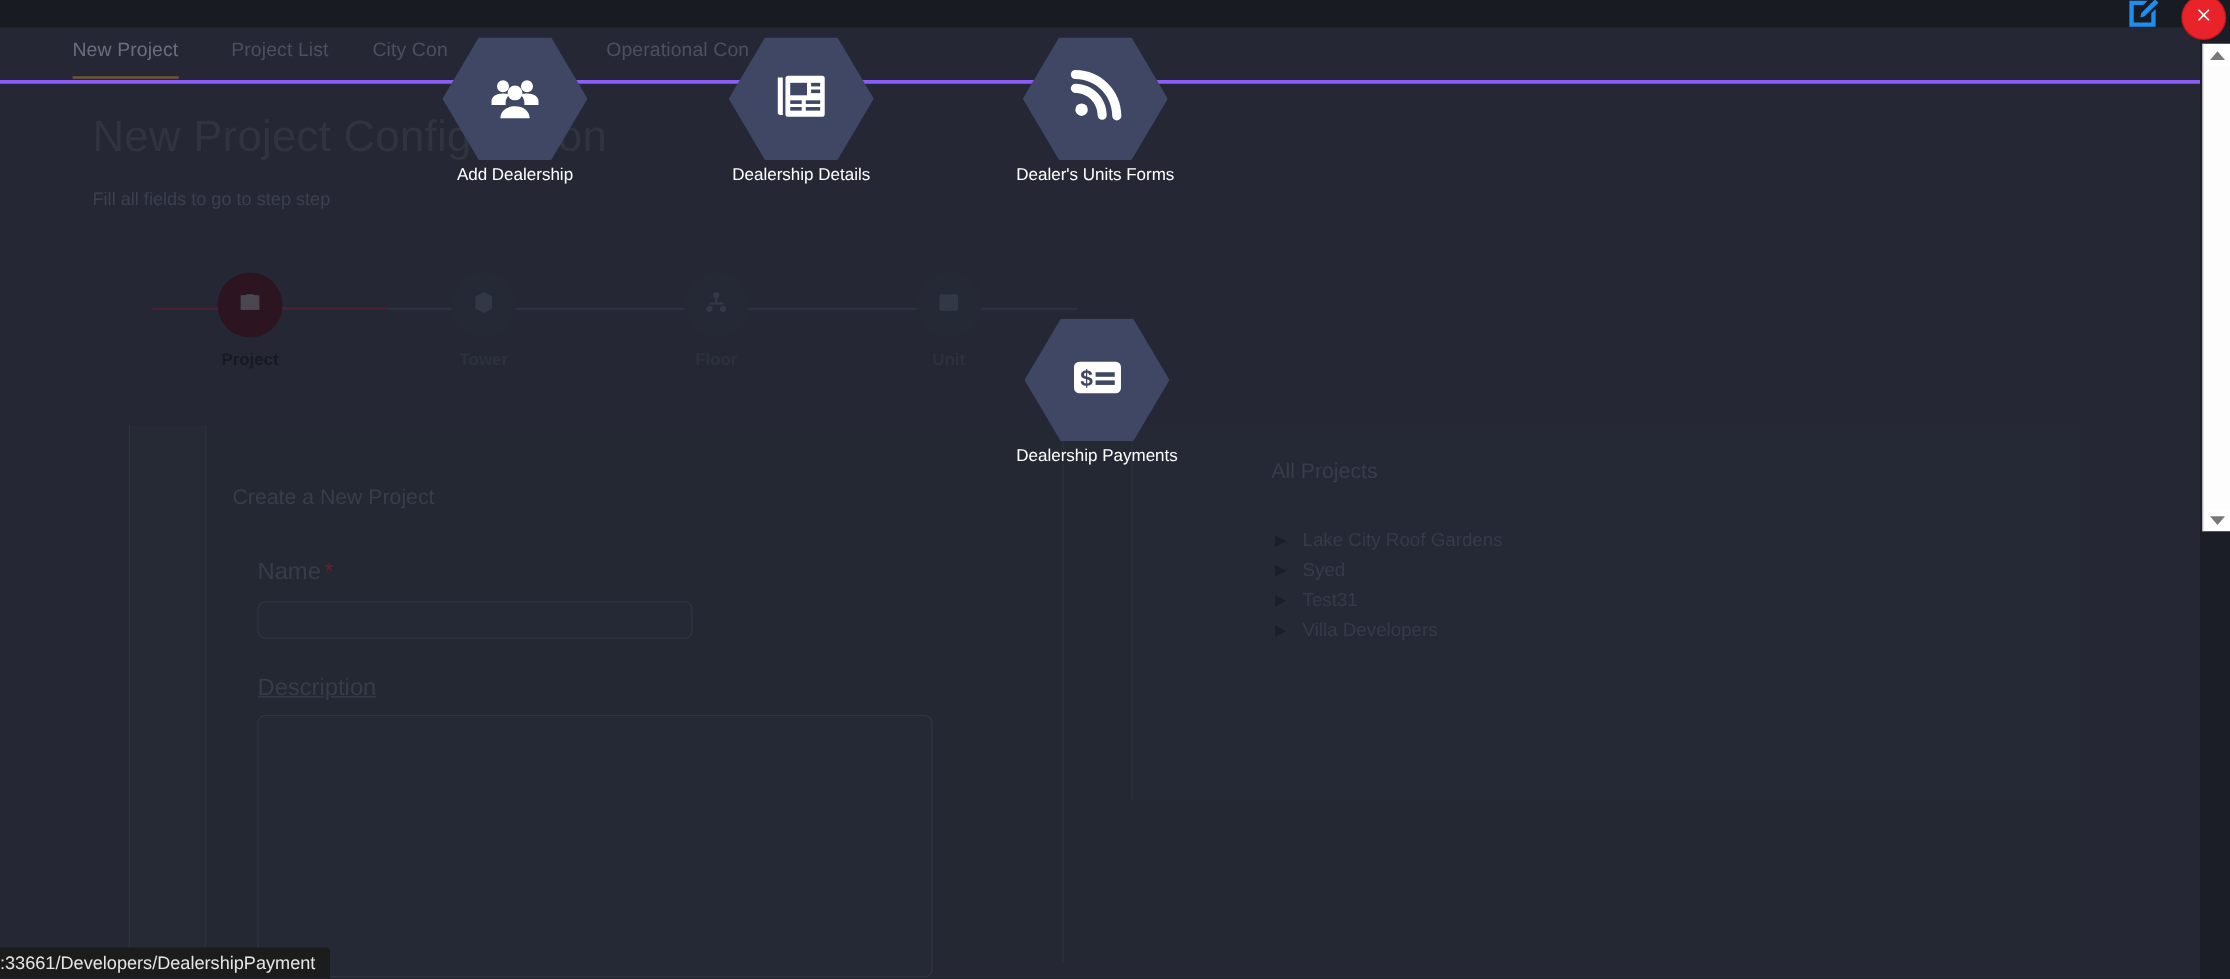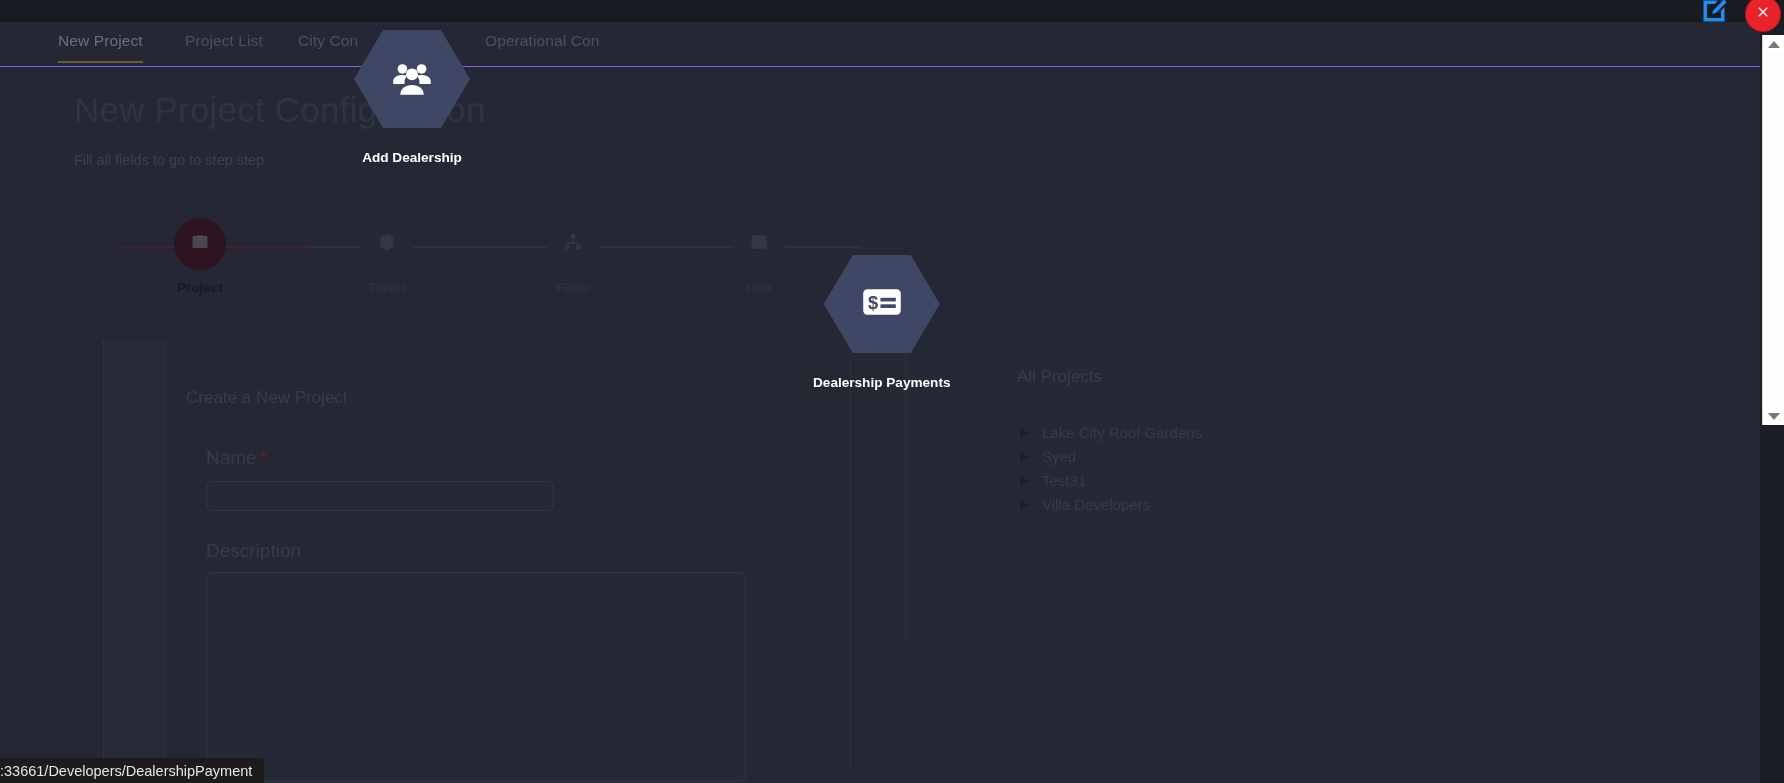--- a/index.html
+++ b/index.html
@@ -30,21 +30,21 @@
   .page-under {
     position: absolute; left: 0; top: 22px;
     width: 1760px; height: 761px;
     background: #252834;
   }
 
   
   .tabbar {
     position: absolute; left: 0; top: 22px;
     width: 1760px; height: 45px;
-    border-bottom: 1px solid #8b5cf6;
+    border-bottom: 3px solid #8b5cf6;
   }
   .tab {
     position: absolute; top: 10px;
     font-size: 15.5px;
     color: #4b5061;
     letter-spacing: .1px;
     white-space: nowrap;
   }
   .tab.active { color: #6a6f80; }
   .tab .underline {
@@ -185,22 +185,22 @@
   .hex {
     position: relative;
     width: 116px; height: 102px;
     margin: 0 auto;
     background: #3f4765;
     clip-path: polygon(25% 2%, 75% 2%, 100% 50%, 75% 98%, 25% 98%, 0% 50%);
     display: flex; align-items: center; justify-content: center;
   }
   .hex svg { width: 46px; height: 46px; fill: #ffffff; }
   .hex-label {
-    margin-top: 20px;
-    font-size: 13.6px; font-weight: 700;
+    margin-top: 2px;
+    font-size: 13.6px; font-weight: 400;
     color: #ffffff;
     white-space: nowrap;
   }
 
   
   .edit-btn {
     position: absolute; right: 55px; top: -2px;
     width: 30px; height: 30px;
     display: flex; align-items: center; justify-content: center;
     cursor: pointer;
@@ -357,21 +357,21 @@
   </div>
   <div class="vsep" style="left:850px"></div>
 
   <div class="form-title" style="left:186px; top:388px;">Create a New Project</div>
 
   <div class="field-label" style="left:206px; top:447px;">
     <span>Name</span><span class="req">*</span>
   </div>
   <input id="name-input" class="text-input" type="text" placeholder="" style="">
 
-  <div class="field-label" style="left:206px; top:540px;">Description</div>
+  <div class="field-label" style="left:206px; top:540px;text-decoration:underline;">Description</div>
   <textarea id="desc-input" class="text-input" placeholder="" style=""></textarea>
 
   <div class="tree-panel"></div>
   <div class="tree-title">All Projects</div>
   <div class="tree-list">
     <div class="tree-item">
       <span class="caret">▶</span>
       <span>Lake City Roof Gardens</span>
     </div>
     <div class="tree-item">
@@ -397,21 +397,54 @@
             <path d="M2.2 14.2c0-2.1 2.1-3.3 4.8-3.3 1 0 1.9.17 2.7.47-1 .8-1.6 1.9-1.6 3.2v1.1H2.2z"></path>
             <path d="M21.8 14.2c0-2.1-2.1-3.3-4.8-3.3-1 0-1.9.17-2.7.47 1 .8 1.6 1.9 1.6 3.2v1.1h5.9z"></path>
             <circle cx="12" cy="10.6" r="3.1"></circle>
             <path d="M5.9 21.2c0-3.1 2.7-5 6.1-5s6.1 1.9 6.1 5z"></path>
           </svg>
       </span>
     </div>
     <div class="hex-label">Add Dealership</div>
   </div>
 
-
+  <div class="hex-item" style="left:583px; top:28px;">
+    <div class="hex">
+      <span>
+        <svg viewBox="0 0 24 24">
+            <path d="M2.2 4.2h2.1v15.6H3.3a1.1 1.1 0 0 1-1.1-1.1z"></path>
+            <path d="M5.4 3.4h16.4v17.2H5.4zM7.2 6.3h7.3v5.4H7.2zM16.2 6.3h3.8v1.5h-3.8zM16.2 9.1h3.8v1.5h-3.8zM7.2 13.6h5v1.5h-5zM13.9 13.6h6.1v1.5h-6.1zM7.2 16.4h5v1.5h-5zM13.9 16.4h6.1v1.5h-6.1z" fill="#3f4765"></path>
+            <path d="M5.4 3.4h16.4v17.2H5.4z" fill="none"></path>
+            <rect x="5.4" y="3.4" width="16.4" height="17.2" rx="1.2"></rect>
+            <rect x="7.4" y="6.4" width="7" height="5.2" fill="#3f4765"></rect>
+            <rect x="16.1" y="6.4" width="3.8" height="1.5" fill="#3f4765"></rect>
+            <rect x="16.1" y="9.2" width="3.8" height="1.5" fill="#3f4765"></rect>
+            <rect x="7.4" y="13.7" width="4.8" height="1.5" fill="#3f4765"></rect>
+            <rect x="13.9" y="13.7" width="6" height="1.5" fill="#3f4765"></rect>
+            <rect x="7.4" y="16.5" width="4.8" height="1.5" fill="#3f4765"></rect>
+            <rect x="13.9" y="16.5" width="6" height="1.5" fill="#3f4765"></rect>
+          </svg>
+      </span>
+    </div>
+    <div class="hex-label">Dealership Details</div>
+  </div>
+
+  <div class="hex-item" style="left:813px; top:28px;">
+    <div class="hex">
+      <span>
+        <svg viewBox="0 0 24 24">
+            <circle cx="6.4" cy="17.6" r="2.6"></circle>
+            <path d="M3.8 10.6a1.9 1.9 0 0 1 0-3.8c7.2 0 13.1 5.9 13.1 13.1a1.9 1.9 0 0 1-3.8 0c0-5.1-4.2-9.3-9.3-9.3z"></path>
+            <path d="M3.8 3.9a1.9 1.9 0 0 1 0-3.8v3.8z" fill="none"></path>
+            <path d="M3.8 4.8a1.9 1.9 0 0 1 0-3.8C14.4 1 23 9.6 23 20.2a1.9 1.9 0 0 1-3.8 0c0-8.5-6.9-15.4-15.4-15.4z"></path>
+          </svg>
+      </span>
+    </div>
+    <div class="hex-label">Dealer's Units Forms</div>
+  </div>
 
 
 
   <div class="hex-item" style="left:813px; top:253px;">
     <div class="hex">
       <span>
         <svg viewBox="0 0 24 24">
             <rect x="2.2" y="5.4" width="19.6" height="13.2" rx="2.2"></rect>
             <text x="7.4" y="15.6" font-family="Liberation Sans, sans-serif" font-size="9.5" font-weight="700" fill="#3f4765" text-anchor="middle">$</text>
             <rect x="11.2" y="9.8" width="8" height="1.9" fill="#3f4765"></rect>

